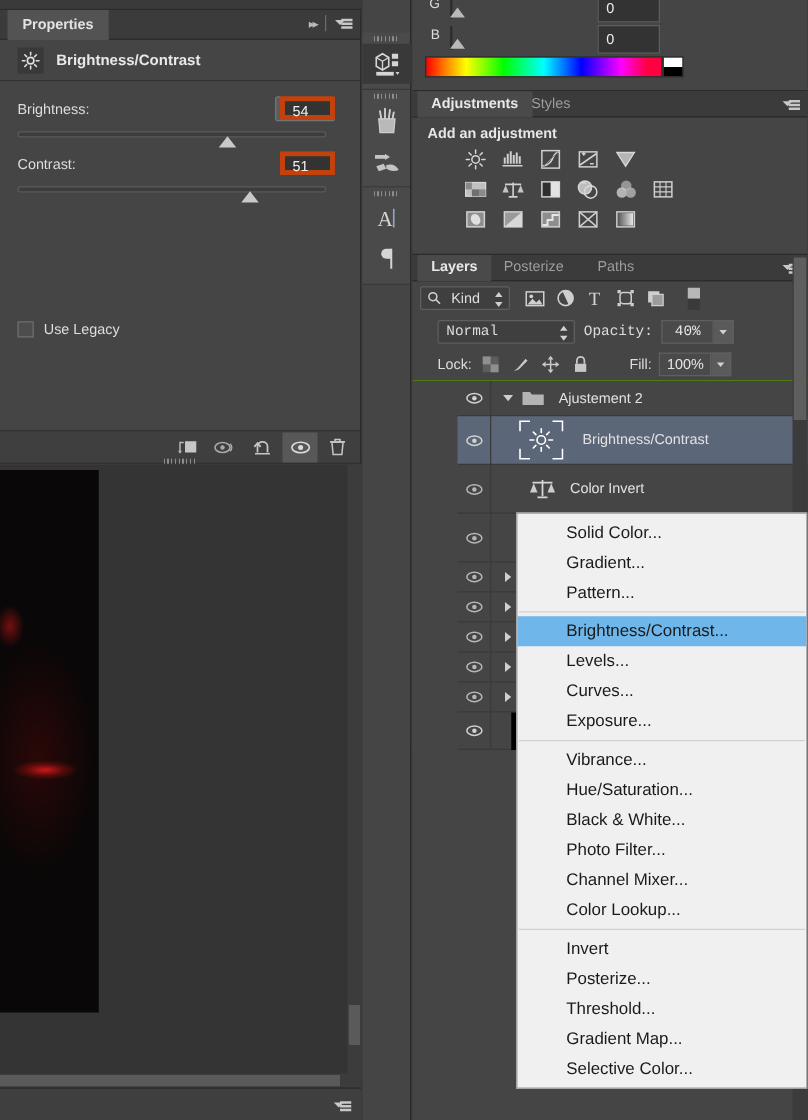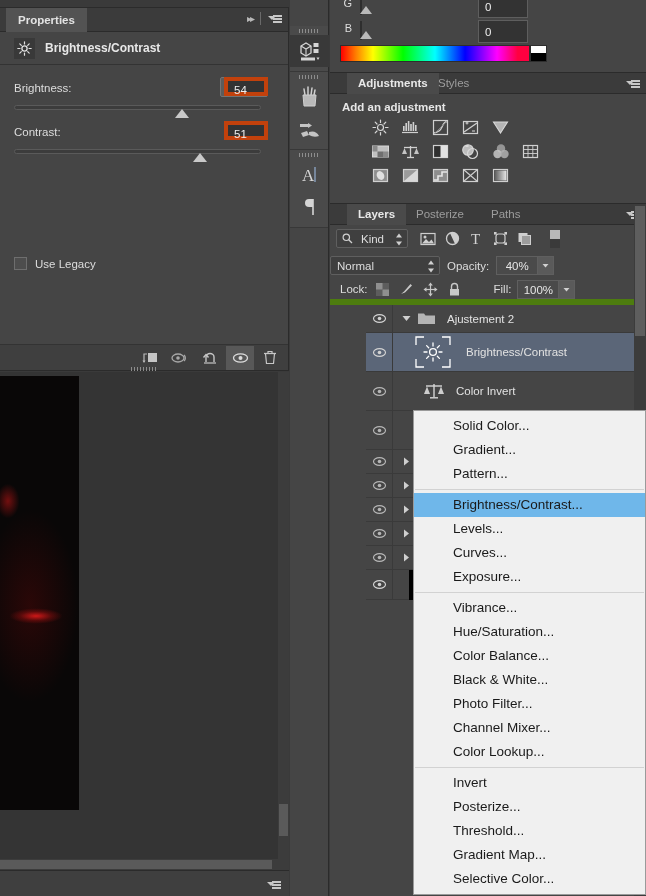--- a/index.html
+++ b/index.html
@@ -133,47 +133,47 @@
     position: absolute; left: 336px; top: 46px; width: 204px; height: 17px; border: 1px solid #2e2e2e;
     background: linear-gradient(90deg,#ff0000,#ff7f00 8%,#ffff00 17%,#00ff00 33%,#00ffff 50%,#0000ff 66%,#ff00ff 83%,#ff0040 94%);
   }
   .spectrum-bw { position: absolute; left: 540px; top: 46px; width: 17px; height: 17px; border: 1px solid #2e2e2e;
     background: linear-gradient(180deg,#ffffff 0 50%, #000000 50% 100%); }
 
   
   .adj-panel { position: absolute; left: 0; top: 72px; width: 316px; height: 131px; background: #454545;
     border-top: 1px solid #2b2b2b; }
   .panel-tabbar { position: relative; height: 21px; background: #3b3b3b; border-bottom: 1px solid #2b2b2b; }
-  .ptab { position: absolute; top: 0; height: 21px; padding: 0 11px; font-size: 11.5px; line-height: 21px; margin-left: 13px; }
+  .ptab { position: absolute; top: 0; height: 21px; padding: 0 11px; font-size: 11.5px; line-height: 21px; }
   .ptab.on { background: #4a4a4a; color: #e8e8e8; font-weight: bold; }
   .ptab.off { color: #9d9d9d; }
   .panel-tabbar .menu-burger { position: absolute; right: 6px; top: 5px; }
   .adj-head { padding: 7px 0 5px 12px; color: #e6e6e6; font-size: 11.5px; font-weight: bold; }
   .adj-grid { padding-left: 40px; }
   .adj-row { display: flex; gap: 9px; margin-bottom: 5px; }
   .adj-ico { width: 21px; height: 19px; display: flex; align-items: center; justify-content: center; }
 
   
   .layers-panel { position: absolute; left: 0; top: 203px; width: 316px; height: 693px; background: #454545;
     border-top: 1px solid #2b2b2b; }
   .lay-filter { height: 27px; display: flex; align-items: center; padding-left: 6px; gap: 0; }
   .kind-sel { width: 72px; height: 19px; background: #3f3f3f; border: 1px solid #5f5f5f; border-radius: 2px;
     display: flex; align-items: center; gap: 8px; padding-left: 5px; position: relative; }
   .kind-txt { color: #ddd; font-size: 11.5px; }
   .filt-ico { width: 24px; height: 22px; display: flex; align-items: center; justify-content: center; }
-  .lay-mode { height: 27px; display: flex; align-items: center; padding-left: 0; gap: 7px; }
+  .lay-mode { height: 27px; display: flex; align-items: center; padding-left: 20px; gap: 7px; font-family: Liberation Mono, monospace; }
   .blend-sel { width: 110px; height: 19px; background: #3f3f3f; border: 1px solid #5f5f5f; border-radius: 2px;
     color: #ddd; font-size: 11.5px; line-height: 18px; padding-left: 6px; position: relative; }
   .lbl-sm { color: #ddd; font-size: 11.5px; }
   .numbox { width: 42px; height: 19px; background: #4a4a4a; border: 1px solid #5f5f5f;
     color: #e6e6e6; font-size: 11.5px; line-height: 18px; text-align: center; }
   .stepper { width: 16px; height: 19px; background: #5a5a5a; border: 1px solid #5f5f5f; border-left: none;
     display: flex; align-items: center; justify-content: center; }
-  .lay-lock { height: 26px; display: flex; align-items: center; padding-left: 10px; gap: 6px;
-    border-bottom: 6px solid #4d7c0f; }
+  .lay-lock { height: 26px; display: flex; align-items: center; padding-left: 20px; gap: 6px;
+    border-bottom: 1px solid #4d7c0f; }
   .lock-ico { width: 18px; height: 18px; display: flex; align-items: center; justify-content: center; }
 
   .layer-list { position: relative; background: #454545; padding-left: 36px; }
   .layer-row { height: 39px; display: flex; align-items: center; border-bottom: 1px solid #3a3a3a; position: relative; }
   .layer-row.selected { background: #5b6678; }
   .eye-cell { width: 27px; height: 39px; display: flex; align-items: center; justify-content: center;
     border-right: 1px solid #3a3a3a; }
   .lay-tri { width: 14px; display: flex; align-items: center; justify-content: center; }
   .lay-thumb { margin-left: 4px; }
   .lay-name { margin-left: 11px; color: #e2e2e2; font-size: 11.5px; }
@@ -894,21 +894,20 @@
     <div class="ctx-item">Gradient...</div>
     <div class="ctx-item">Pattern...</div>
     <div class="ctx-sep"></div>
     <div class="ctx-item hl">Brightness/Contrast...</div>
     <div class="ctx-item">Levels...</div>
     <div class="ctx-item">Curves...</div>
     <div class="ctx-item">Exposure...</div>
     <div class="ctx-sep"></div>
     <div class="ctx-item">Vibrance...</div>
     <div class="ctx-item">Hue/Saturation...</div>
-    <div class="ctx-item">Color Balance...</div>
     <div class="ctx-item">Black &amp; White...</div>
     <div class="ctx-item">Photo Filter...</div>
     <div class="ctx-item">Channel Mixer...</div>
     <div class="ctx-item">Color Lookup...</div>
     <div class="ctx-sep"></div>
     <div class="ctx-item">Invert</div>
     <div class="ctx-item">Posterize...</div>
     <div class="ctx-item">Threshold...</div>
     <div class="ctx-item">Gradient Map...</div>
     <div class="ctx-item">Selective Color...</div>

